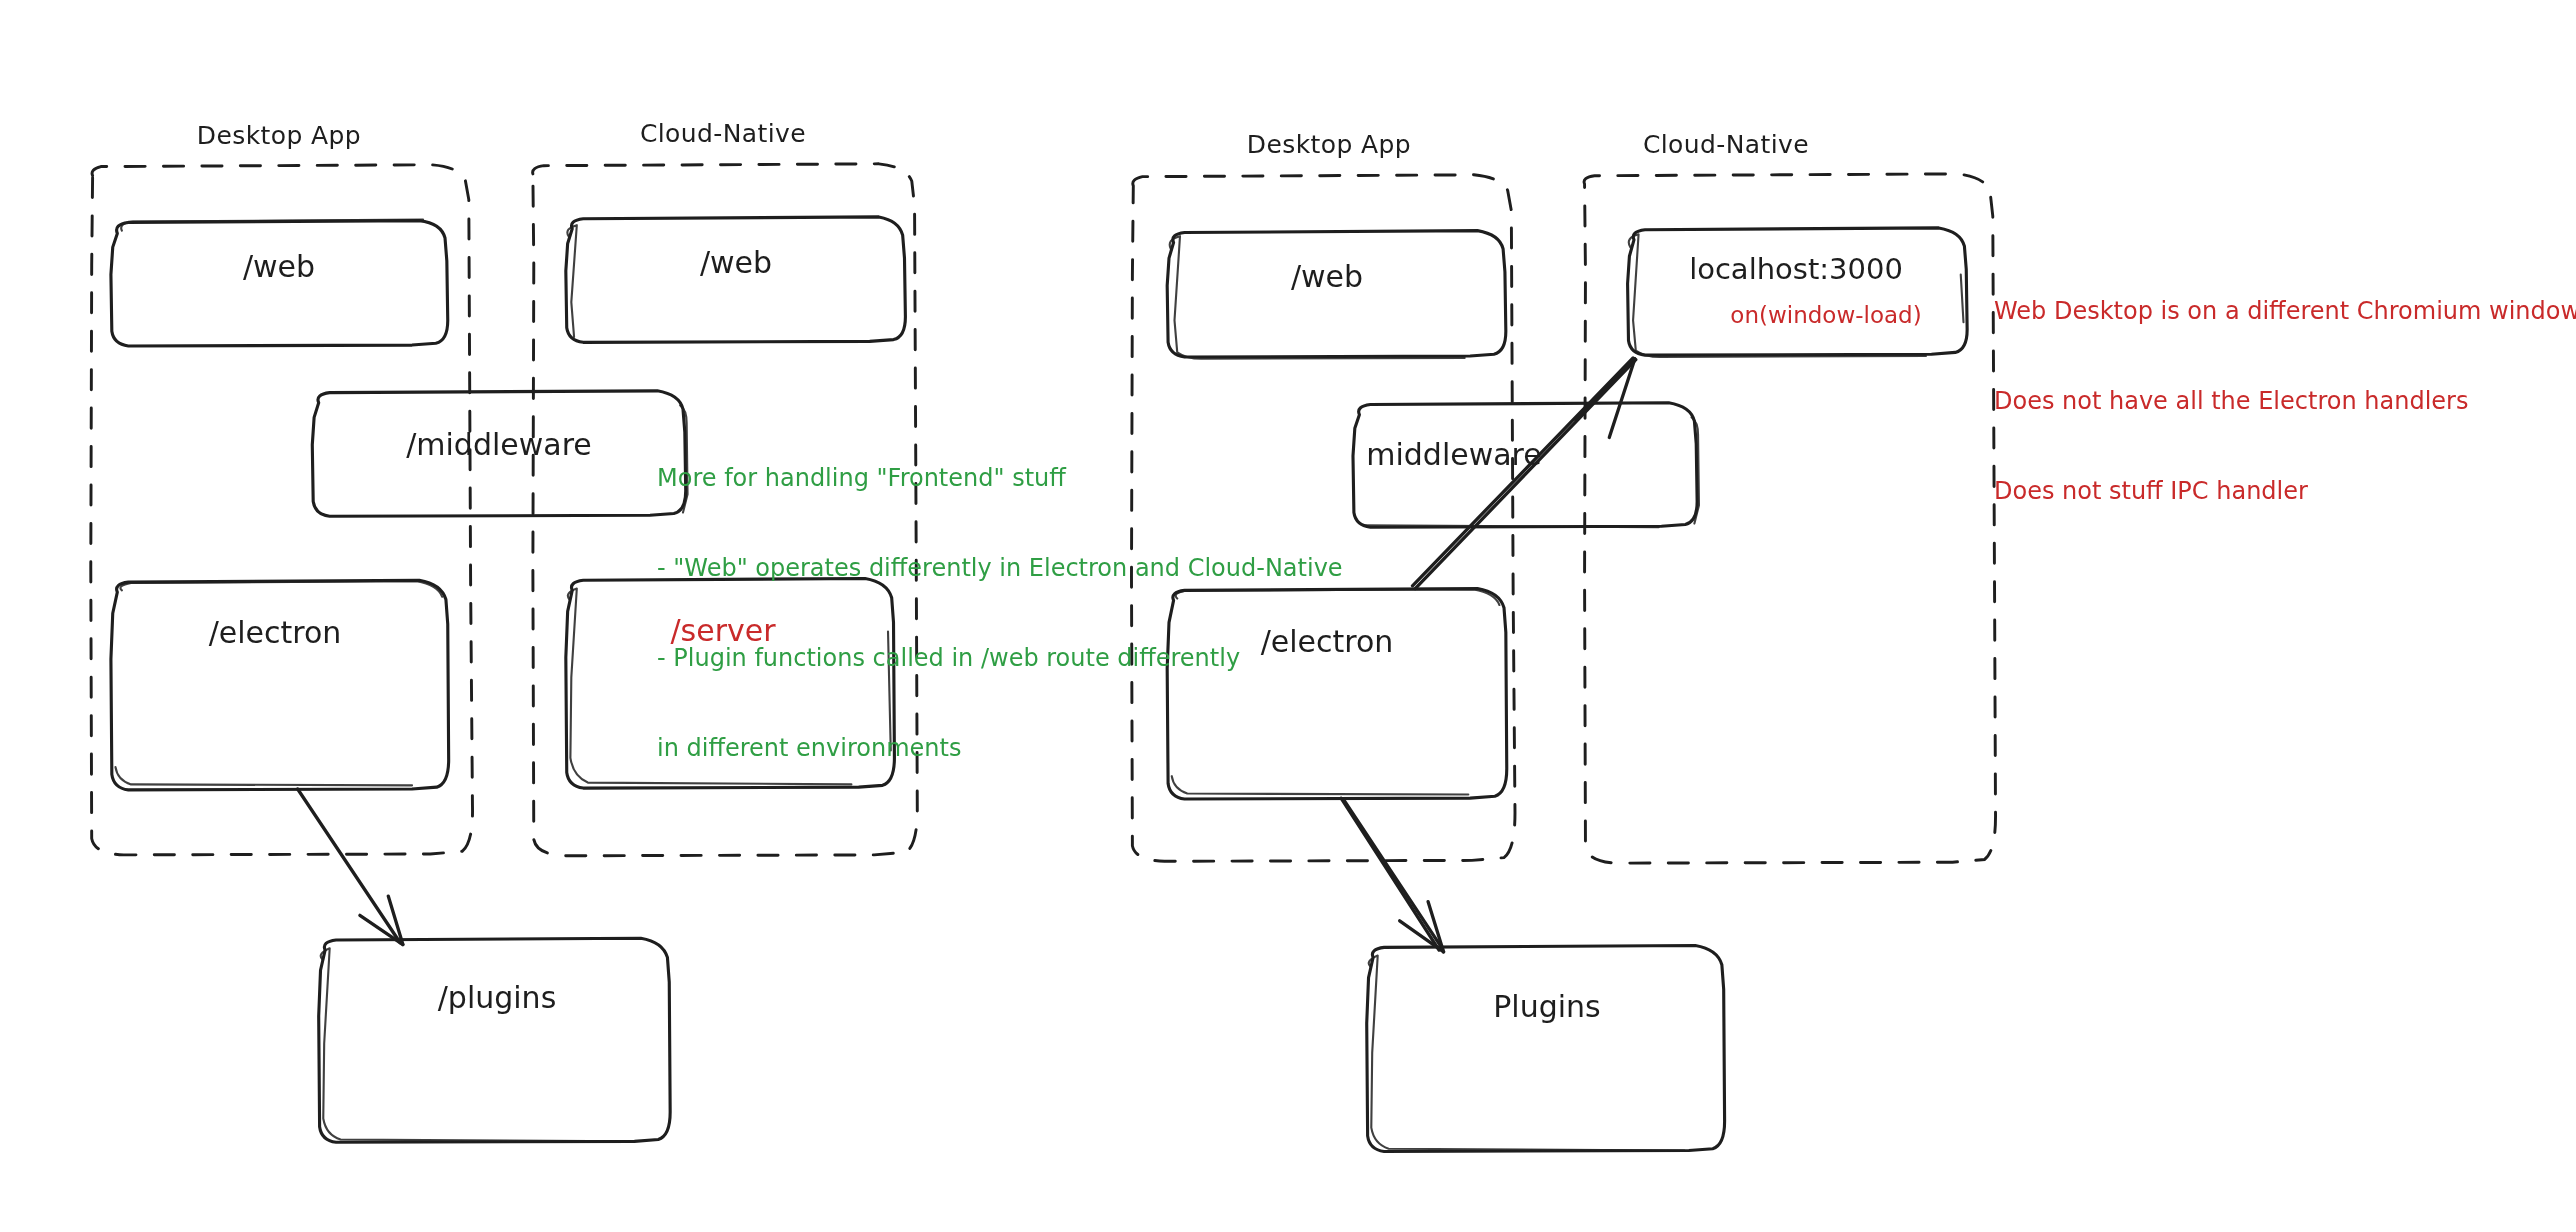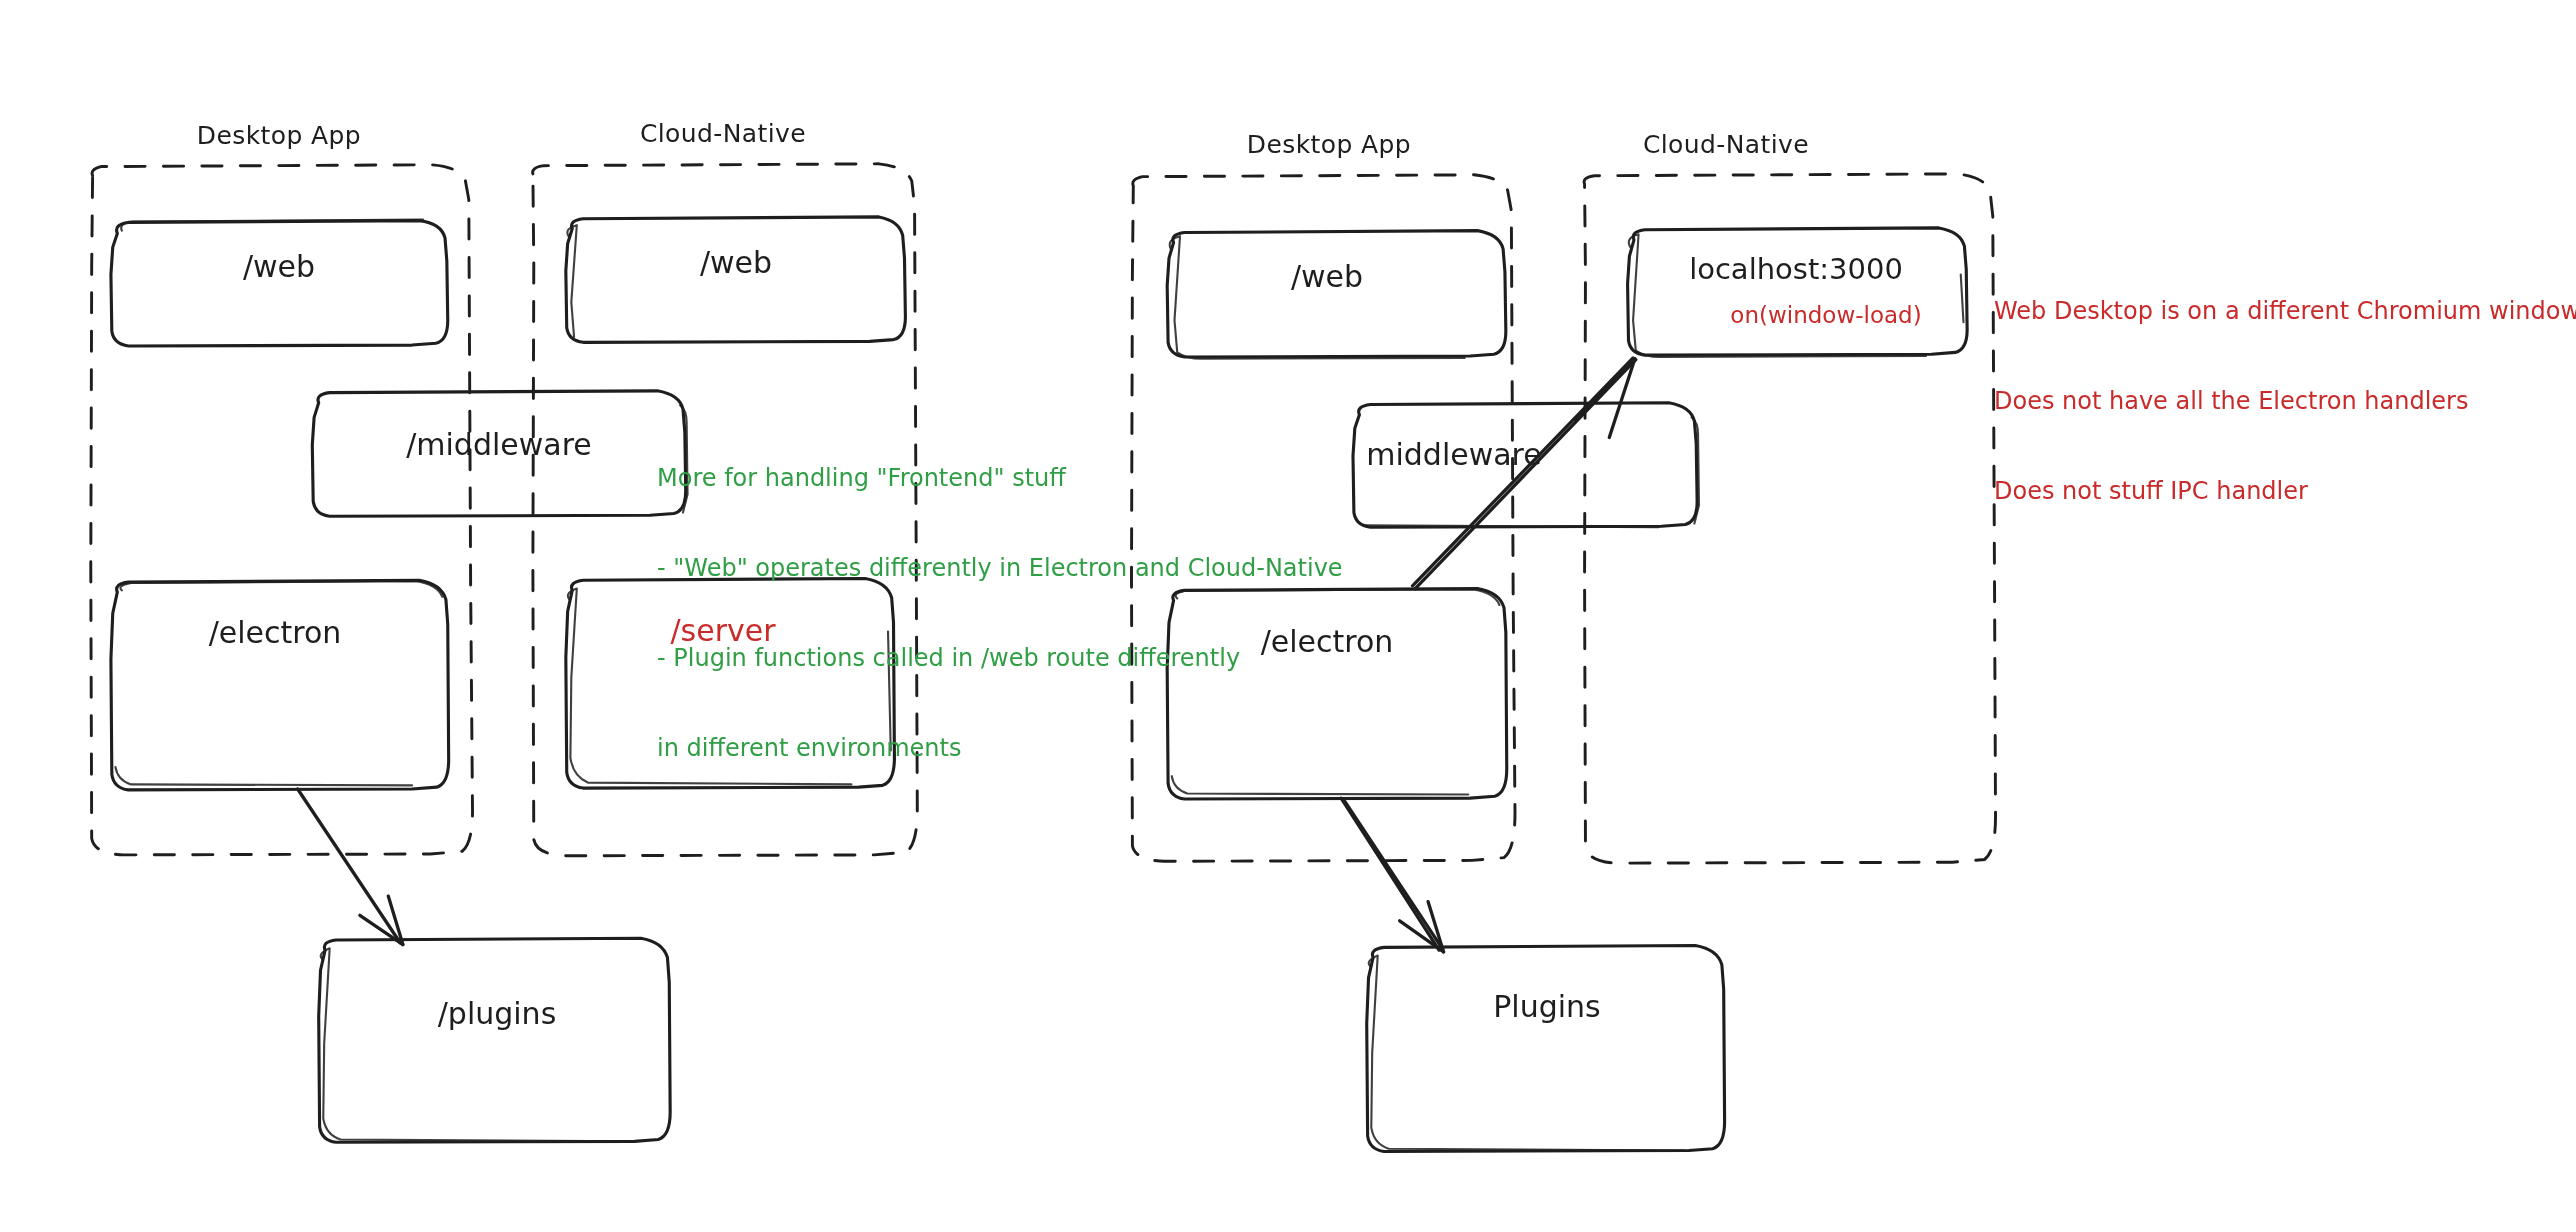--- a/index.html
+++ b/index.html
@@ -209,21 +209,21 @@
   </svg>
 
   <div class="grp-label" style="left:279px; top:121px;">Desktop App</div>
   <div class="grp-label" style="left:723px; top:119px;">Cloud-Native</div>
 
   <div class="node-label" style="left:279px; top:249px;">/web</div>
   <div class="node-label" style="left:736px; top:245px;">/web</div>
   <div class="node-label" style="left:499px; top:427px;">/middleware</div>
   <div class="node-label" style="left:275px; top:615px;">/electron</div>
   <div class="node-label red-txt" style="left:723px; top:613px;">/server</div>
-  <div class="node-label" style="left:497px; top:980px;margin-top:16px;">/plugins</div>
+  <div class="node-label" style="left:497px; top:980px;">/plugins</div>
 
   <div class="note green" style="left:657px; top:403px;">
     <div>More for handling "Frontend" stuff</div>
     <div>- "Web" operates differently in Electron and Cloud-Native</div>
     <div>- Plugin functions called in /web route differently</div>
     <div>in different environments</div>
   </div>
 
   <div class="grp-label" style="left:1329px; top:130px;">Desktop App</div>
   <div class="grp-label" style="left:1726px; top:130px;">Cloud-Native</div>

